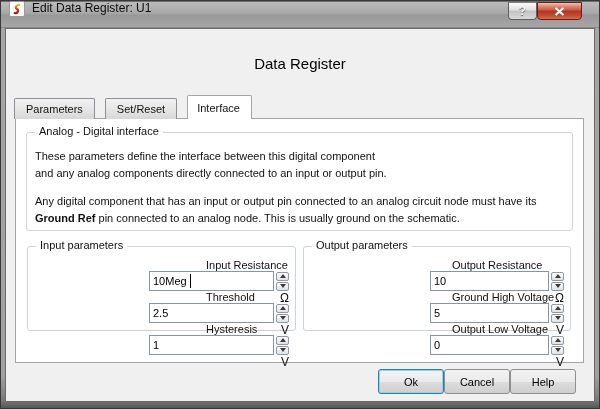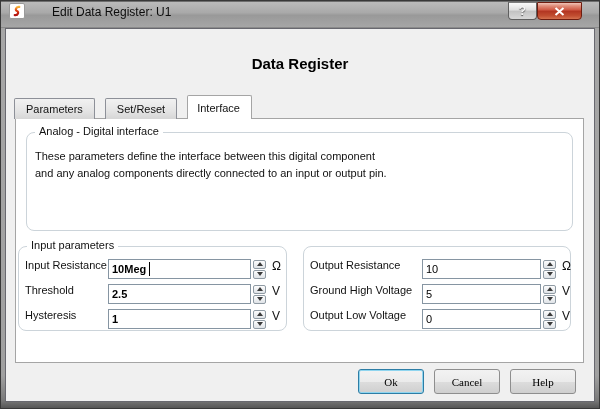--- a/index.html
+++ b/index.html
@@ -9,21 +9,21 @@
     font-family:"Liberation Sans",sans-serif;
     background:linear-gradient(180deg,#8f8f8f 0,#a6a6a6 30px,#a0a0a0 92%,#7a7a7a 98%,#565656 100%);
     border:1px solid #383838;
   }
   
   .titlebar{
     position:absolute;top:0;left:0;right:0;height:27px;
     background:linear-gradient(180deg,#bcbcbc 0%,#a9a9a9 45%,#999999 55%,#a6a6a6 100%);
     box-shadow:inset 0 1px 0 #6e6e6e;
     border-bottom:1px solid #8a8a8a;
-    display:flex;align-items:flex-end;padding:8px 8px;gap:20px;
+    display:flex;align-items:flex-start;padding:0 8px;
   }
   .appicon{width:16px;height:16px;background:#ffffff;border:1px solid #9a9a9a;border-radius:2px;
     display:flex;align-items:center;justify-content:center;flex:0 0 auto;}
   .wtitle{font-size:12px;color:#0c0c0c;margin-left:7px;white-space:nowrap;}
   .capbtn{
     position:absolute;top:1px;height:18px;
     border:1px solid #5f5f5f;border-top:1px solid #7d7d7d;
     border-radius:0 0 4px 4px;
     display:flex;align-items:center;justify-content:center;cursor:default;
   }
@@ -35,74 +35,73 @@
   .closebtn{
     right:17px;width:45px;border-color:#6e1d10;
     background:linear-gradient(180deg,#efc4b9 0%,#e08e7b 18%,#cd5540 45%,#b23421 50%,#c14e31 80%,#d4714f 100%);
   }
   
   .client{
     position:absolute;left:4px;right:4px;top:27px;bottom:6px;
     background:#f0f0f0;border:1px solid #68686f;
   }
   .heading{position:absolute;top:26px;left:0;right:0;text-align:center;
-    font-size:15px;font-weight:bold;color:#000000;}
+    font-size:15px;font-weight:normal;color:#000000;}
   
   .tabs{position:absolute;left:8px;top:66px;height:24px;display:flex;align-items:flex-end;z-index:3;}
   .tab{
     height:21px;padding:0 11px;margin-right:10px;
     display:flex;align-items:center;font-size:11px;color:#111111;
     background:linear-gradient(180deg,#f1f1f1 0%,#e4e4e4 60%,#d6d6d6 100%);
     border:1px solid #8d9098;border-bottom:none;border-radius:2px 2px 0 0;cursor:default;
   }
   .tab.active{height:24px;background:#ffffff;border-color:#a5a5a5;padding-left:9px;}
   
   .page{
     position:absolute;left:9px;top:89px;width:569px;height:245px;
     background:#ffffff;border:1px solid #a5a5a5;z-index:1;
   }
-  .groupbox{position:absolute;border:1px solid #ccd4da;border-radius:8px;}
+  .groupbox{position:absolute;border:1px solid #ccd4da;border-radius:3px;}
   .grouplabel{position:absolute;top:-8px;left:8px;background:#ffffff;padding:0 4px;
     font-size:11px;color:#111111;white-space:nowrap;}
   .g-info{left:10px;top:13px;width:547px;height:99px;padding:15px 8px 0 8px;}
   .g-info p{margin:0;font-size:11px;line-height:17px;color:#111111;}
   .g-info .p2{margin-top:11px;}
-  .g-input{left:2px;top:127px;width:269px;height:85px;padding:12px 6px 0 6px;}
+  .g-input{left:11px;top:127px;width:269px;height:85px;padding:12px 6px 0 6px;}
   .g-output{left:287px;top:127px;width:268px;height:85px;padding:12px 6px 0 6px;}
-  .frow{display:flex;align-items:flex-start;height:20px;margin-bottom:5px;}
+  .frow{display:flex;align-items:flex-end;height:20px;margin-bottom:12px;flex-direction:column;}
   .flabel{font-size:11px;color:#111111;flex:0 0 auto;}
   .g-input .flabel{width:83px;}
   .g-output .flabel{width:112px;}
   .fieldwrap{position:relative;display:flex;align-items:center;}
   .field{
     height:20px;border:1px solid #8695a2;background:#ffffff;color:#000000;
     padding:0 3px;font-family:"Liberation Sans",sans-serif;font-size:11px;outline:none;
   }
-  .g-input .field{width:143px;font-weight:bold;}
+  .g-input .field{width:125px;}
   .g-output .field{width:119px;}
   .caret{position:absolute;left:41px;top:3px;width:1px;height:14px;background:#000000;}
   .spin{display:flex;flex-direction:column;justify-content:center;margin-left:2px;}
   .spin-btn{
     width:13px;height:9px;border:1px solid #8f9aa3;border-radius:2px;
     background:linear-gradient(180deg,#fdfdfd,#dfe3e7);
     display:flex;align-items:center;justify-content:center;cursor:default;
   }
   .spin-btn.up{margin-bottom:1px;}
   .tri-up{width:0;height:0;border-left:3px solid transparent;border-right:3px solid transparent;border-bottom:4px solid #3a3a3a;}
   .tri-down{width:0;height:0;border-left:3px solid transparent;border-right:3px solid transparent;border-top:4px solid #3a3a3a;}
   .unit{font-size:12px;color:#111111;margin-left:6px;}
   
   .footer{position:absolute;top:340px;right:18px;display:flex;}
   .btn{
-    min-width:66px;height:25px;margin-left:10px;padding:0 10px;
+    min-width:66px;height:25px;margin-left:0;padding:0 10px;
     display:flex;align-items:center;justify-content:center;
     font-size:11px;color:#000000;border:1px solid #8e8e8e;border-radius:3px;
     background:linear-gradient(180deg,#f2f2f2 0%,#ebebeb 50%,#dddddd 50%,#cfcfcf 100%);
     cursor:default;
-    font-family:Liberation Serif, serif;
   }
   .btn.default{border:1px solid #2d7da5;box-shadow:inset 0 0 0 1px #8fd5ef;}
 </style>
 </head>
 <body>
 
 <div class="window">
 
   <div class="titlebar">
     <span class="appicon">
@@ -143,20 +142,22 @@
         <span>Interface</span>
       </div>
     </div>
 
     <div class="page">
 
       <div class="groupbox g-info">
         <span class="grouplabel">Analog - Digital interface</span>
         <p><span>These parameters define the interface between this digital component</span><br>
           <span>and any analog components directly connected to an input or output pin.</span></p>
+        <p class="p2"><span>Any digital component that has an input or output pin connected to an analog circuit node must have its</span><br>
+          <b>Ground Ref</b><span> pin connected to an analog node. This is usually ground on the schematic.</span></p>
       </div>
 
       <div class="groupbox g-input">
         <span class="grouplabel">Input parameters</span>
 
         <div class="frow">
           <span class="flabel">Input Resistance</span>
           <span class="fieldwrap">
             <input class="field" value="10Meg" style="">
             <span class="caret"></span>
@@ -199,20 +200,21 @@
               <span class="spin-btn">
                   <i class="tri-down"></i>
                 </span>
             </span>
           </span>
           <span class="unit">V</span>
         </div>
       </div>
 
       <div class="groupbox g-output">
+        <span class="grouplabel">Output parameters</span>
 
         <div class="frow">
           <span class="flabel">Output Resistance</span>
           <span class="fieldwrap">
             <input class="field" value="10" style="">
             <span class="spin">
               <span class="spin-btn up">
                   <i class="tri-up"></i>
                 </span>
               <span class="spin-btn">

